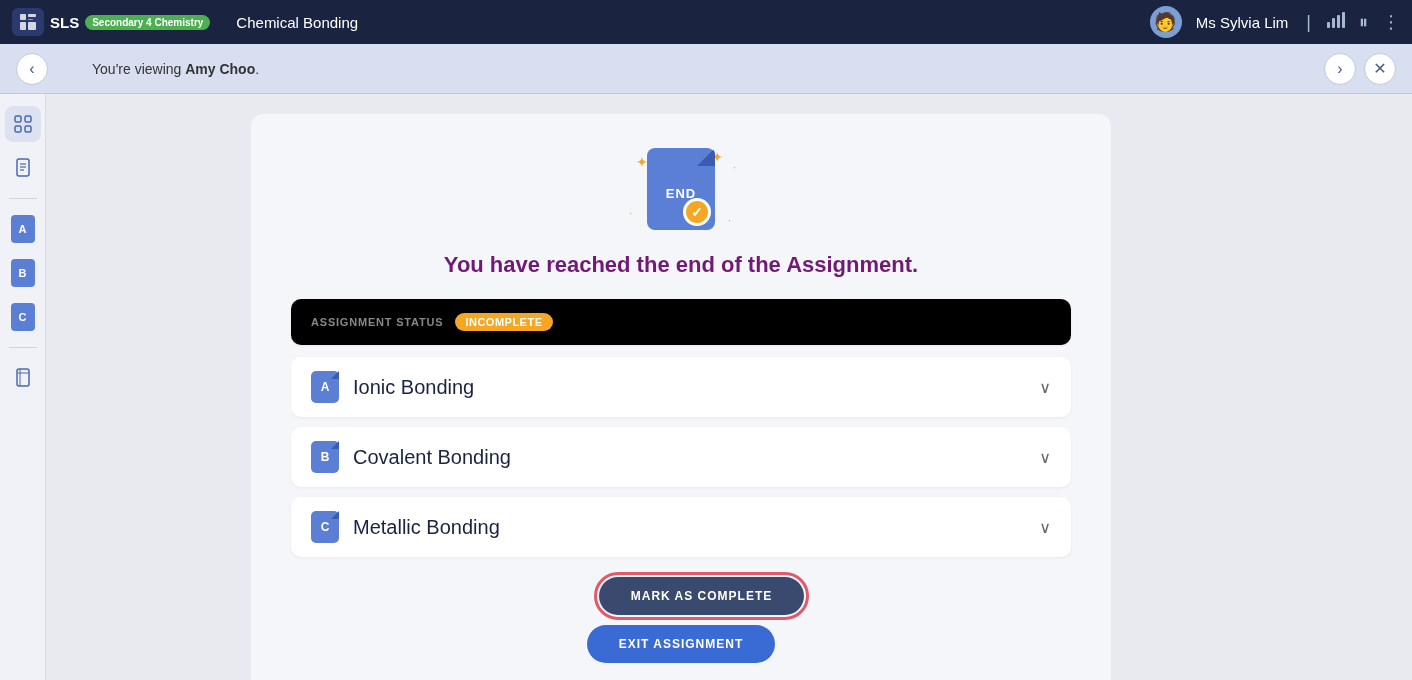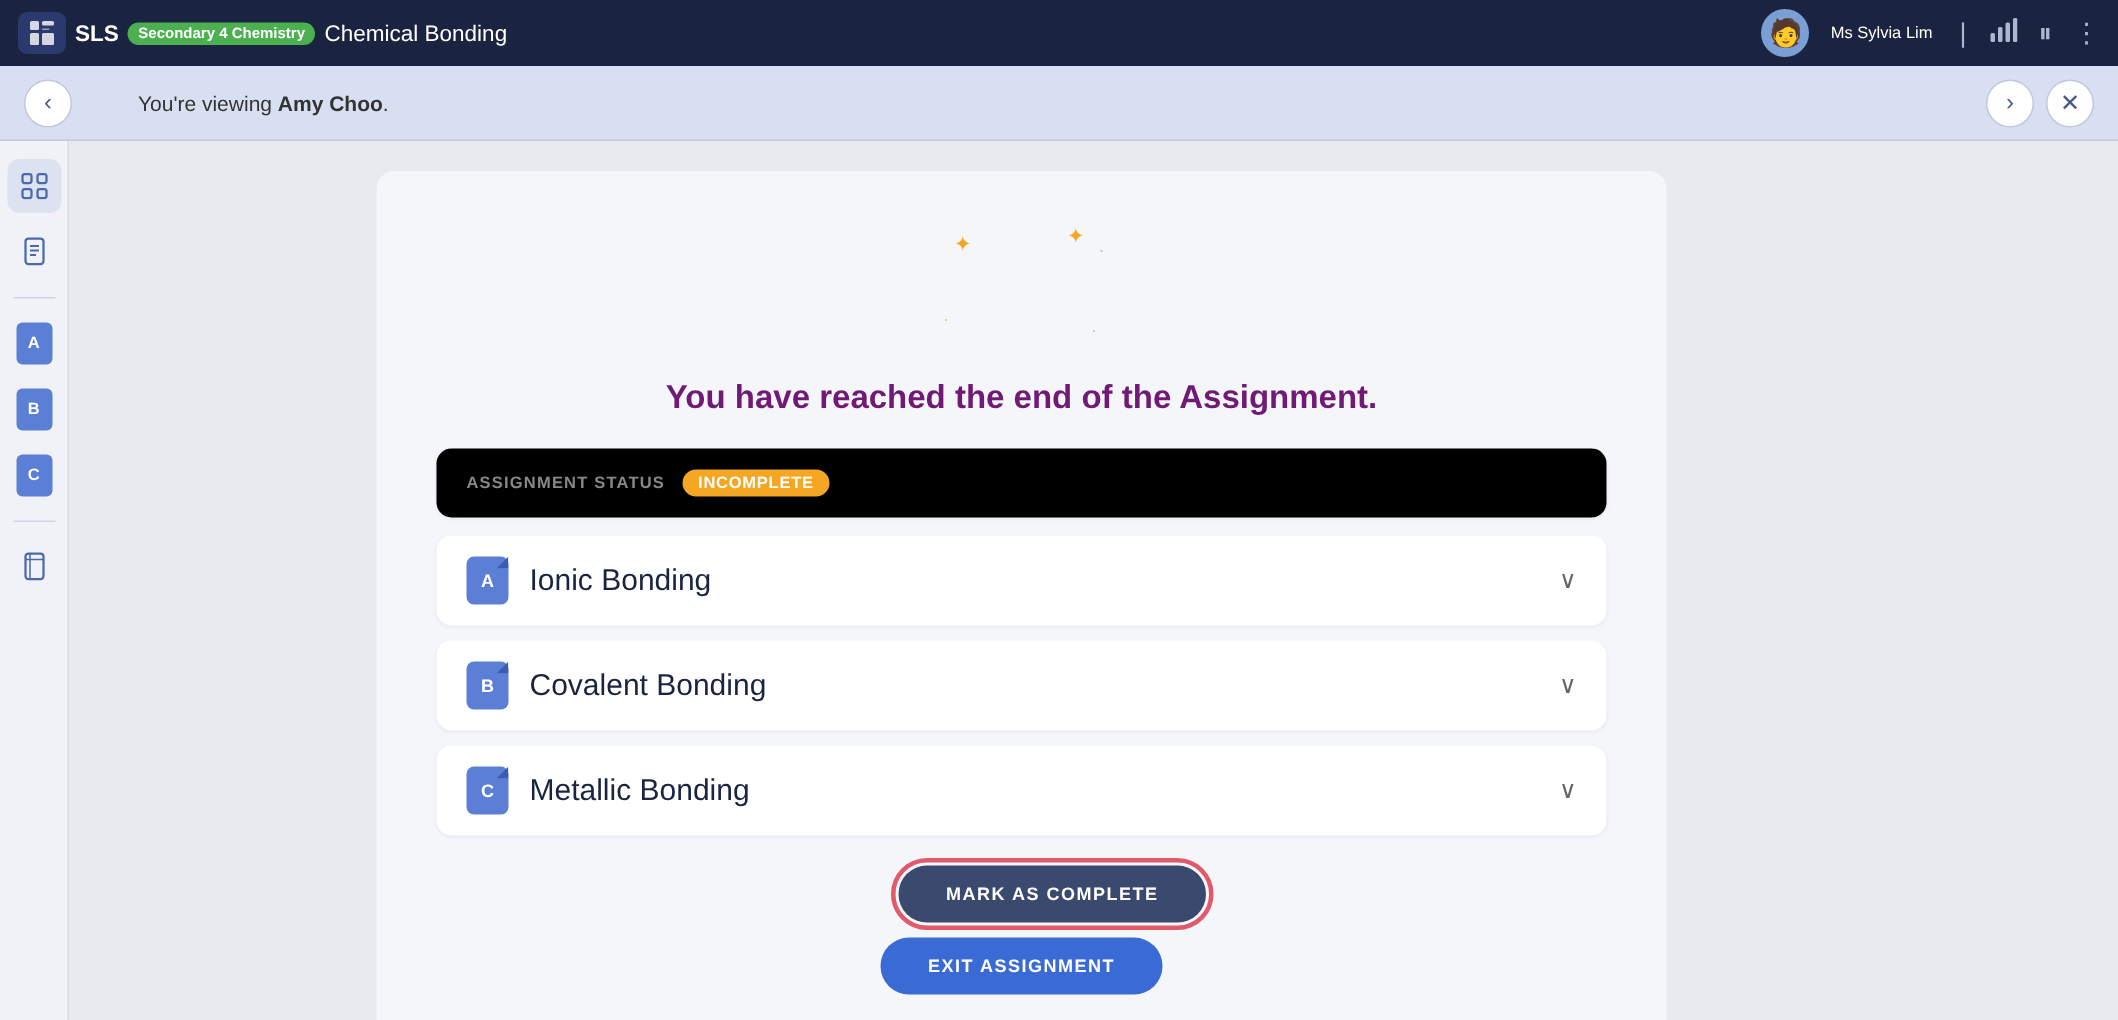--- a/index.html
+++ b/index.html
@@ -31,35 +31,36 @@
       color: white;
       font-size: 10px;
       padding: 2px 7px;
       border-radius: 10px;
       font-weight: 600;
     }
     .topnav-title {
       color: white;
       font-size: 15px;
       font-weight: 500;
+      margin-left: 20px;
     }
     .topnav-right {
       margin-left: auto;
       display: flex; align-items: center; gap: 14px;
     }
     .avatar-circle {
       width: 32px; height: 32px;
       border-radius: 50%;
       background: #7a9fd4;
       display: flex; align-items: center; justify-content: center;
       overflow: hidden;
       font-size: 14px;
     }
     .teacher-name {
-      color: white; font-size: 11px;
+      color: white; font-size: 15px;
     }
     .nav-icon-btn {
       color: #aab8d0; font-size: 18px; cursor: pointer; background: none; border: none;
     }
 
     
     .student-banner {
       height: 50px;
       background: #d8dff0;
       display: flex; align-items: center;
@@ -389,20 +390,27 @@
     <div class="card">
 
       <div class="end-illustration">
 
         <span class="sparkle sp1">✦</span>
         <span class="sparkle sp2">✦</span>
         <span class="sparkle sp3">·</span>
         <span class="sparkle sp4">·</span>
         <span class="sparkle sp5">·</span>
 
+        <div class="end-doc">
+          <div class="end-doc-fold"></div>
+          <span class="end-doc-label">END</span>
+          <div class="end-check">
+            <span>✓</span>
+          </div>
+        </div>
       </div>
 
       <div class="assignment-end-title">You have reached the end of the Assignment.</div>
 
       <div class="status-bar">
         <span class="status-label">ASSIGNMENT STATUS</span>
         <span class="status-badge">INCOMPLETE</span>
       </div>
 
       <div class="section-item">

